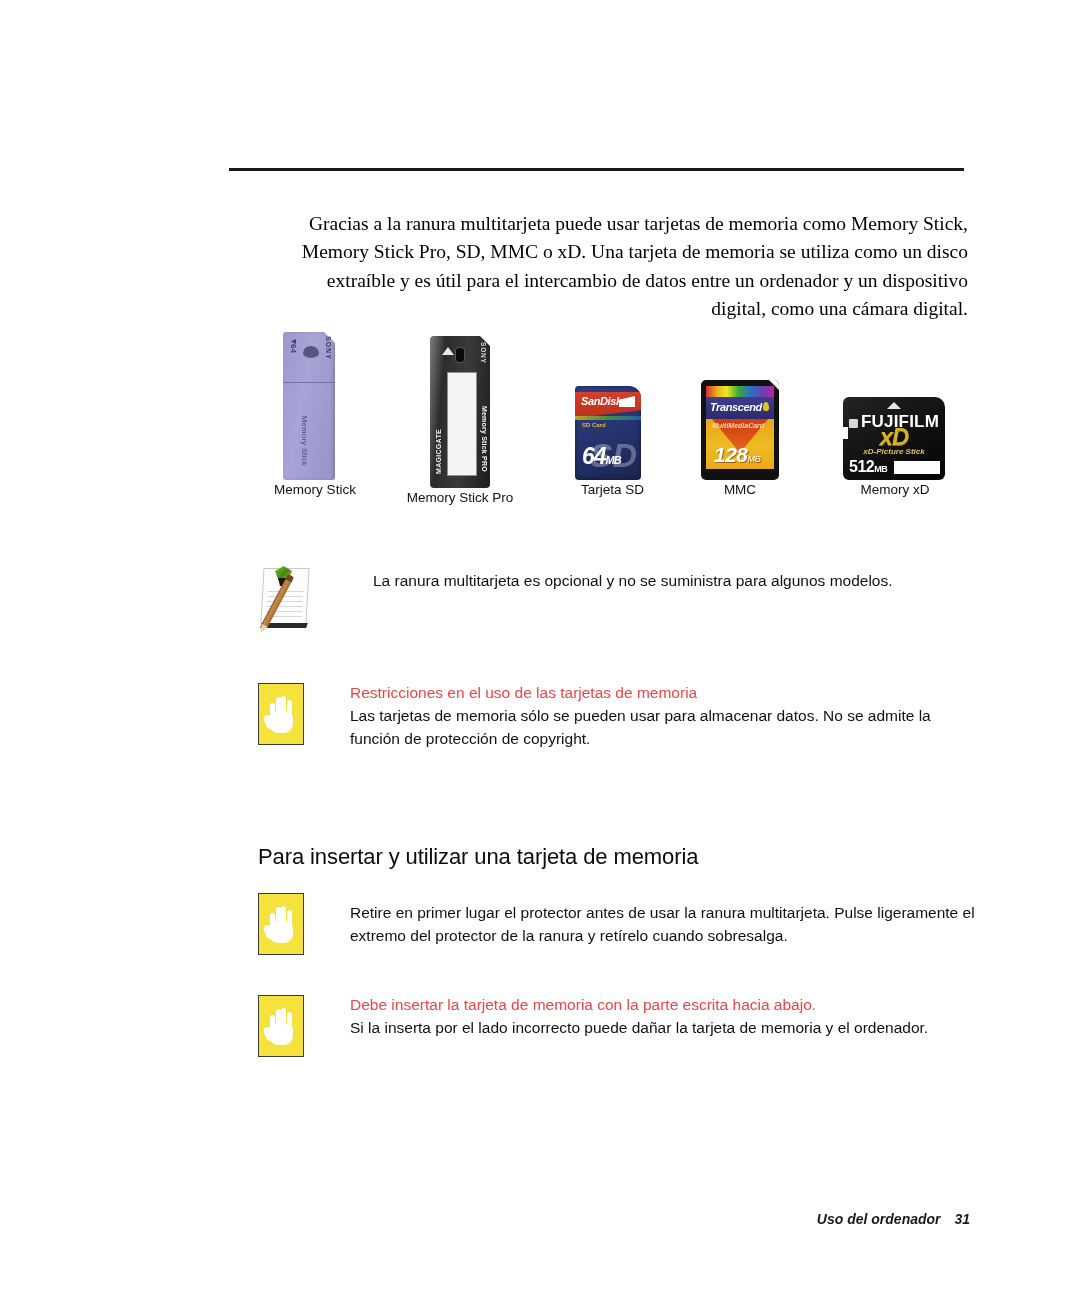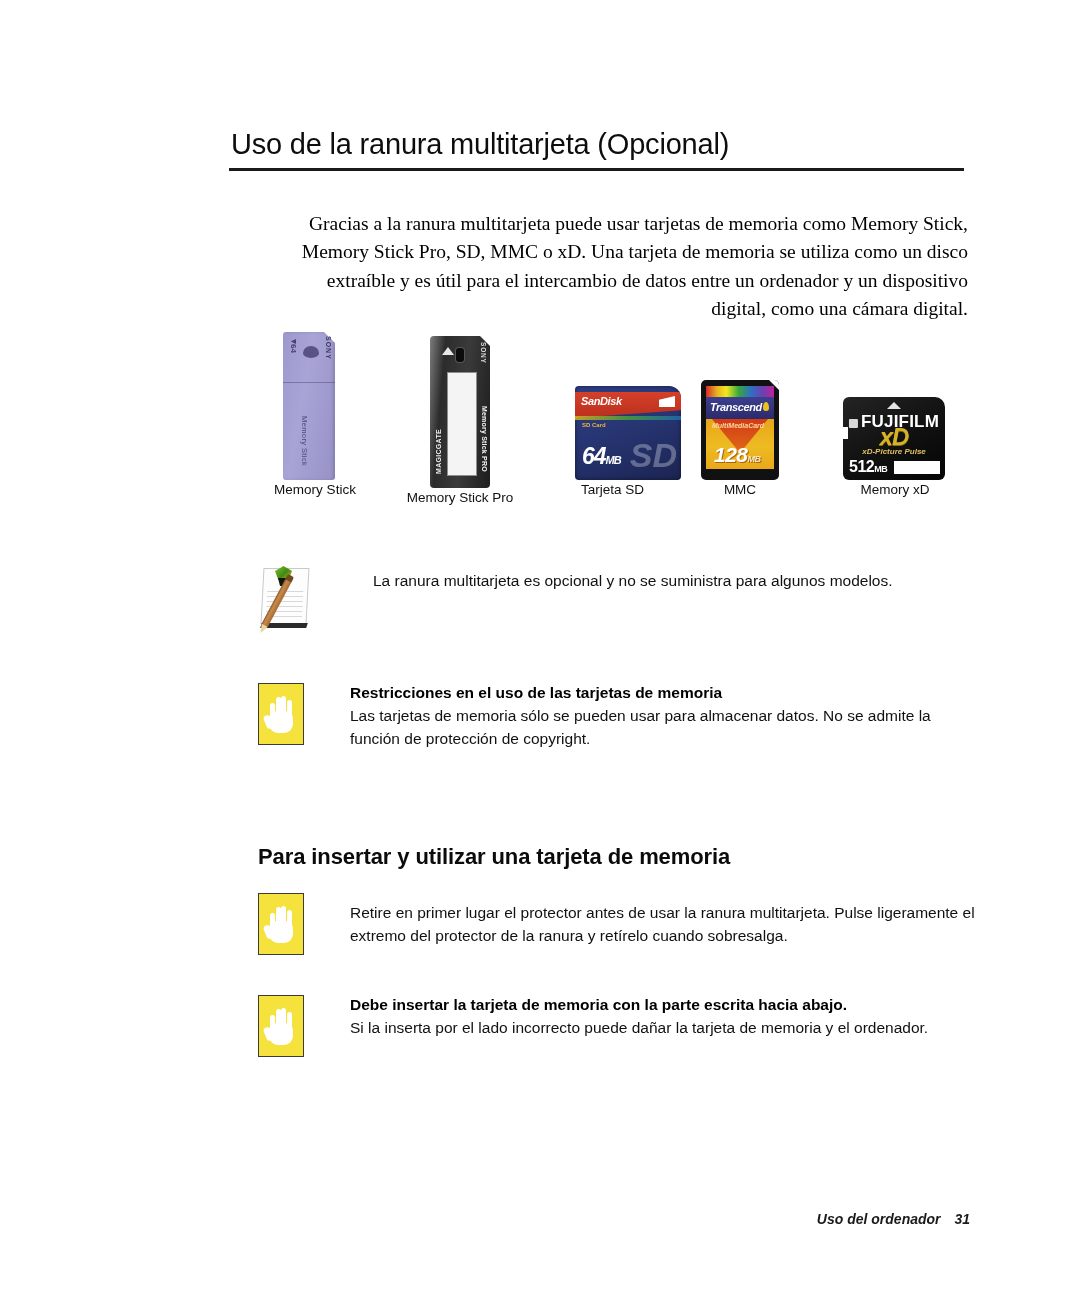--- a/index.html
+++ b/index.html
@@ -217,21 +217,20 @@
 
   
   .sd-body {
     width: 66px;
     height: 94px;
     background: linear-gradient(160deg, #2f3f86 0%, #273573 45%, #1b2552 100%);
     border-radius: 4px 12px 4px 4px;
     position: relative;
     overflow: hidden;
     box-shadow: inset 0 0 4px rgba(0,0,0,.5);
-    padding-left: 40px;
   }
   .sd-red {
     position: absolute;
     left: 0; right: 0; top: 6px;
     height: 26px;
     background: linear-gradient(180deg, #d4402a 0%, #bb2f1c 100%);
     clip-path: polygon(0 0, 100% 0, 100% 70%, 0 100%);
   }
   .sd-brand {
     position: absolute;
@@ -584,37 +583,37 @@
     transform: rotate(-22deg);
   }
   .warn-text {
     position: absolute;
     left: 92px;
     top: -2px;
     width: 630px;
   }
   .warn-title {
     font-size: 15.5px;
-    font-weight: 700;
+    font-weight: 400;
     line-height: 23px;
-    color: #000000;
+    color: #ef4444;
   }
   .warn-body {
     font-size: 15.5px;
     line-height: 23px;
     color: #111;
   }
 
   
   .section-heading {
     position: absolute;
     left: 258px;
     top: 826px;
     font-size: 22px;
-    font-weight: 700;
+    font-weight: 400;
     color: #0b0b0b;
     letter-spacing: -.1px;
     white-space: nowrap;
   }
 
   
   .footer {
     position: absolute;
     right: 110px;
     top: 1181px;
@@ -625,21 +624,20 @@
     white-space: nowrap;
     margin-top: 30px;
   }
   .footer .pg { margin-left: 10px; }
 </style>
 </head>
 <body>
 
 <div class="page">
 
-  <div class="page-title">Uso de la ranura multitarjeta (Opcional)</div>
   <div class="title-rule"></div>
 
   <p class="intro">Gracias a la ranura multitarjeta puede usar tarjetas de memoria como Memory Stick, Memory Stick Pro, SD, MMC o xD. Una tarjeta de memoria se utiliza como un disco extraíble y es útil para el intercambio de datos entre un ordenador y un dispositivo digital, como una cámara digital.</p>
 
   <div class="gallery">
 
     <div class="card-cell" style="left:0px; top:0px; width:120px; height:200px;">
       <div class="card-art" style="left:28px;">
         <div class="ms-body">
           <div class="ms-notch"></div>
@@ -704,21 +702,21 @@
       <div class="card-caption">MMC</div>
     </div>
 
     <div class="card-cell" style="left:550px; top:0px; width:180px; height:200px;">
       <div class="card-art" style="left:38px;">
         <div class="xd-body">
           <div class="xd-tab"></div>
           <div class="xd-uparrow"></div>
           <div class="xd-fuji"><span class="xd-fujimark"></span><span>FUJIFILM</span></div>
           <div class="xd-big">xD</div>
-          <div class="xd-pic">xD-Picture Pulse</div>
+          <div class="xd-pic">xD-Picture Stick</div>
           <div class="xd-cap"><span>512</span><span class="xd-mb">MB</span></div>
           <div class="xd-write"></div>
         </div>
       </div>
       <div class="card-caption">Memory xD</div>
     </div>
 
   </div>
 
   <div class="note-block">

